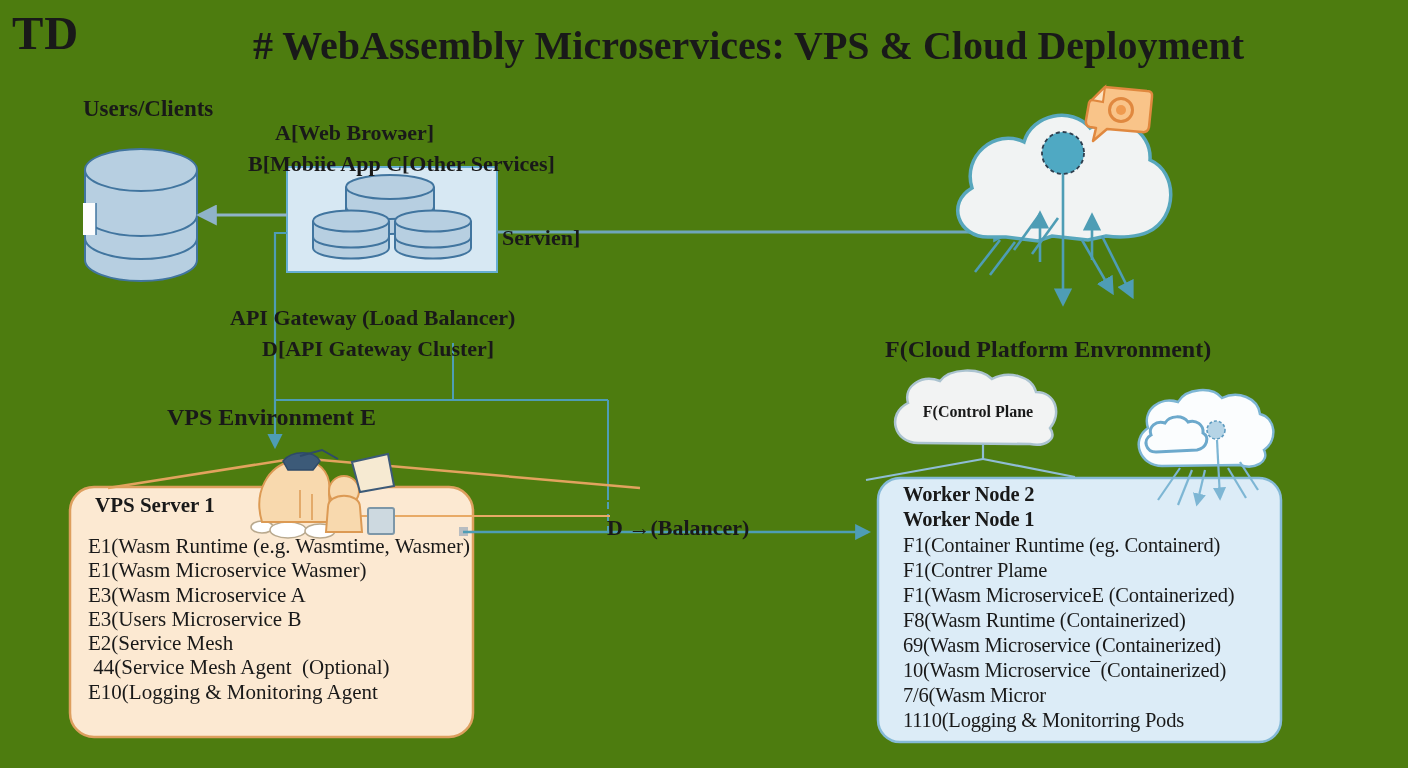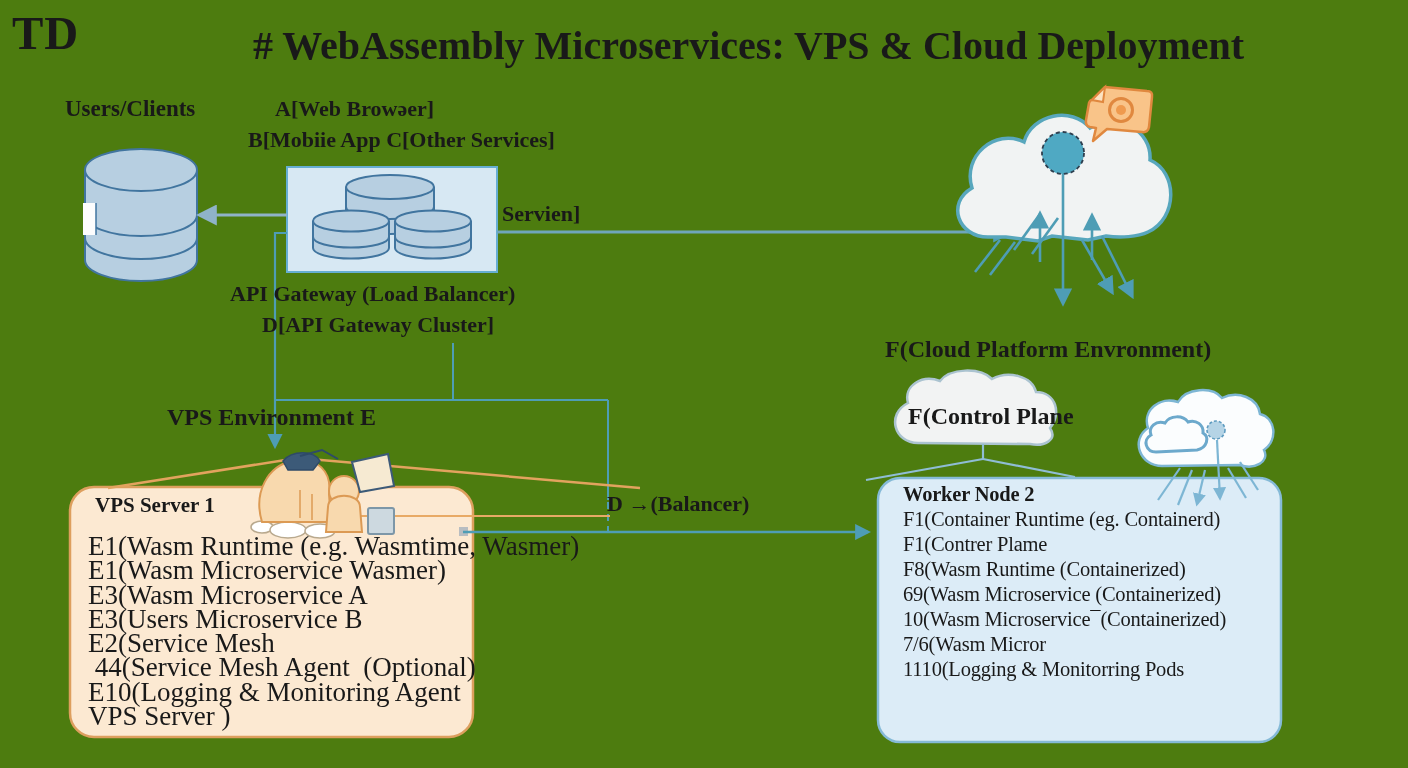--- a/index.html
+++ b/index.html
@@ -5,33 +5,33 @@
   html,body{margin:0;padding:0;background:#ffffff;}
   .canvas{
     position:relative;width:1408px;height:768px;overflow:hidden;
     background:#4d7c0f;font-family:Liberation Serif, serif;color:#191919;
   }
   svg{position:absolute;left:0;top:0;}
   .txt{position:absolute;white-space:nowrap;color:#191919;}
   .logo{left:12px;top:6px;font-size:47px;font-weight:700;letter-spacing:1px;}
   .title{left:253px;top:22px;font-size:40px;font-weight:700;}
   .b24{font-size:23px;font-weight:700;}
-  .m22{font-size:22px;font-weight:700;}
-  .lbl-users{left:65px;top:96px;}
+  .m22{font-size:22px;font-weight:700;margin-top:24px;}
+  .lbl-users{left:83px;top:96px;}
   .lbl-client-a{left:275px;top:96px;font-weight:600;}
   .lbl-client-bc{left:248px;top:127px;font-weight:600;}
   .lbl-servien{left:502px;top:201px;}
   .lbl-gw{left:230px;top:281px;font-weight:600;}
   .lbl-gwc{left:262px;top:312px;font-weight:600;}
   .lbl-vpsenv{left:167px;top:404px;font-size:24px;}
   .lbl-req{left:607px;top:491px;font-weight:600;}
   .lbl-cloudenv{left:885px;top:315px;font-size:24px;margin-top:21px;}
-  .lbl-cplane{left:908px;top:403px;width:140px;text-align:center;font-size:24px;font-weight:600;white-space:nowrap;}
+  .lbl-cplane{left:908px;top:403px;width:140px;text-align:center;font-size:16px;font-weight:600;white-space:nowrap;}
   .vps-title{left:95px;top:493px;font-size:21px;font-weight:600;}
-  .vps-lines{left:88px;top:534px;font-size:27px;line-height:24.3px;font-weight:400;}
+  .vps-lines{left:88px;top:534px;font-size:21px;line-height:24.3px;font-weight:400;}
   .vps-lines div{white-space:pre;}
   .wk-text{left:903px;top:482px;font-size:20.5px;letter-spacing:-0.2px;}
   .wk-text .hdr{font-weight:700;line-height:25.3px;white-space:pre;}
   .wk-text .ln{font-weight:400;line-height:25px;white-space:pre;}
 </style>
 </head>
 <body>
 
 <div class="canvas">
 
@@ -175,27 +175,28 @@
 
   <div class="txt vps-title">VPS Server 1</div>
   <div class="txt vps-lines">
     <div>E1(Wasm Runtime (e.g. Wasmtime, Wasmer)</div>
     <div>E1(Wasm Microservice Wasmer)</div>
     <div>E3(Wasm Microservice A</div>
     <div>E3(Users Microservice B</div>
     <div>E2(Service Mesh</div>
     <div> 44(Service Mesh Agent  (Optional)</div>
     <div>E10(Logging &amp; Monitoring Agent</div>
-    <div>VPS Server )</div>
   </div>
 
   <div class="txt wk-text">
     <div class="hdr">Worker Node 2</div>
+    <div class="hdr">Worker Node 1</div>
     <div class="ln">F1(Container Runtime (eg. Containerd)</div>
     <div class="ln">F1(Contrer Plame</div>
+    <div class="ln">F1(Wasm MicroserviceE (Containerized)</div>
     <div class="ln">F8(Wasm Runtime (Containerized)</div>
     <div class="ln">69(Wasm Microservice (Containerized)</div>
     <div class="ln">10(Wasm Microservice¯(Containerized)</div>
     <div class="ln">7/6(Wasm Micror</div>
     <div class="ln">1110(Logging &amp; Monitorring Pods</div>
   </div>
 
 </div>
 
 </body></html>

